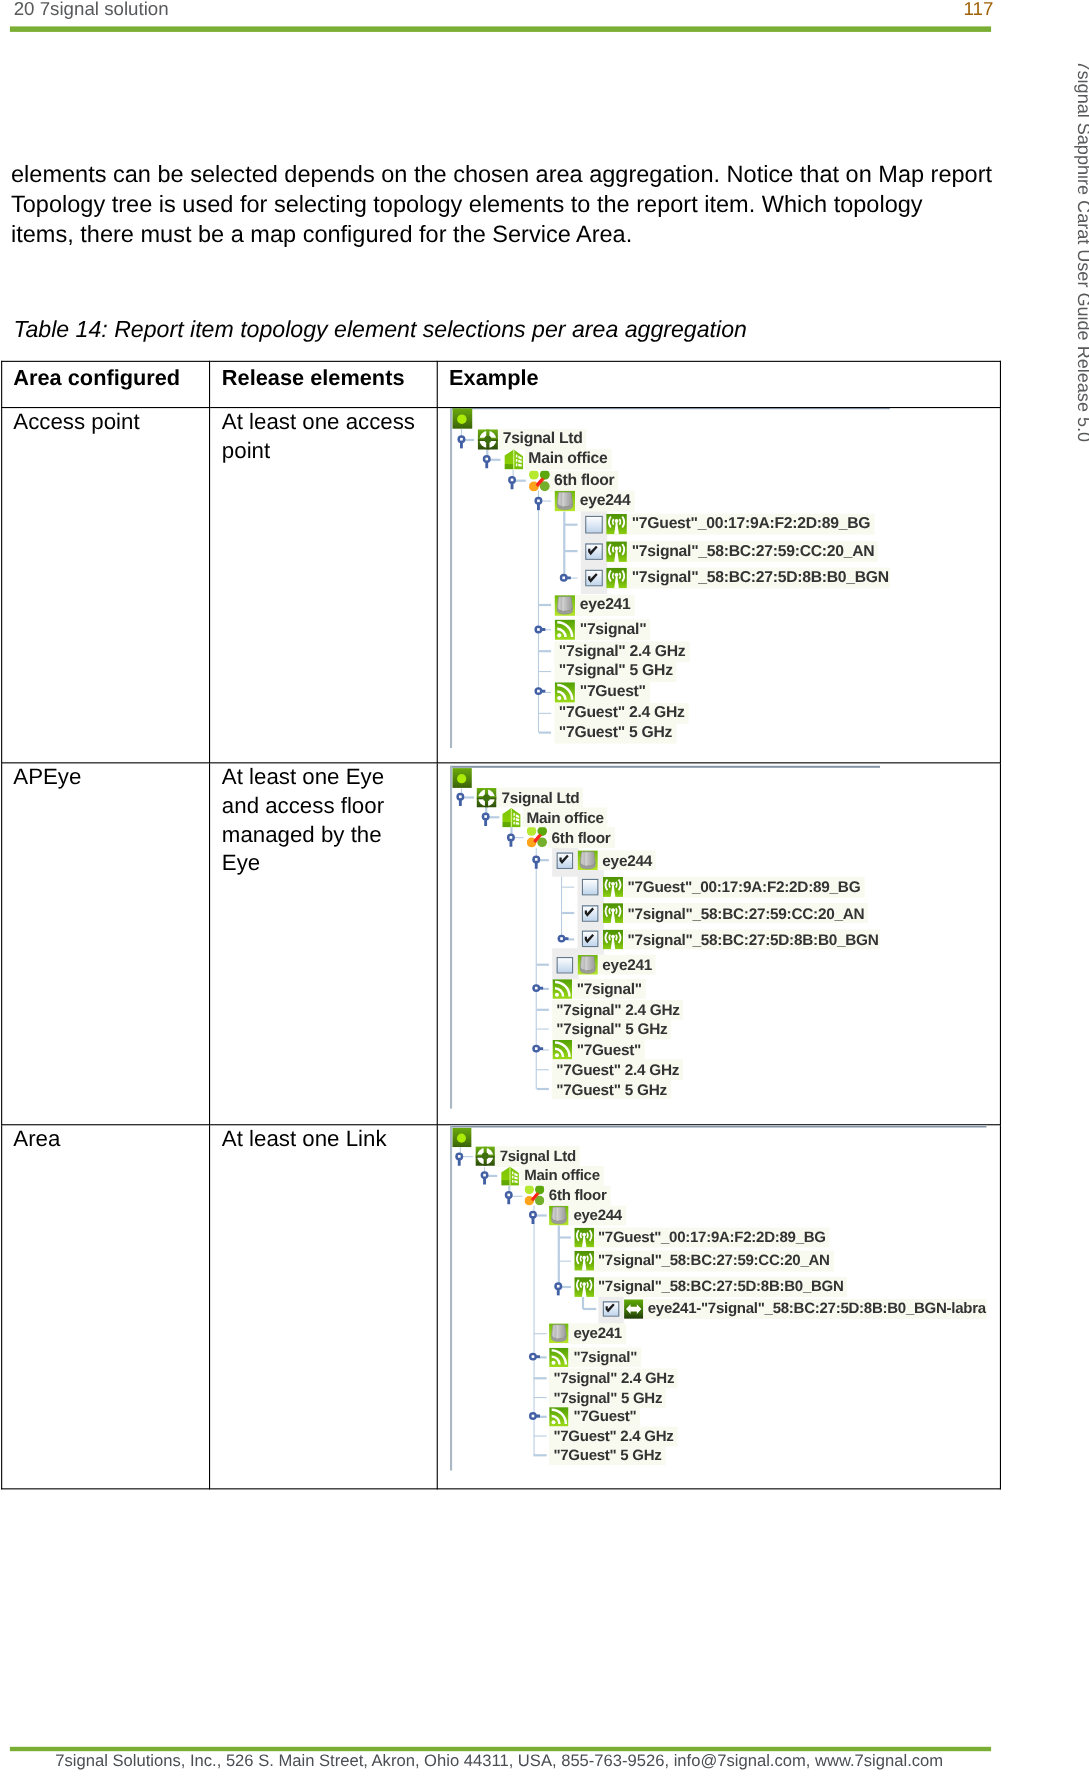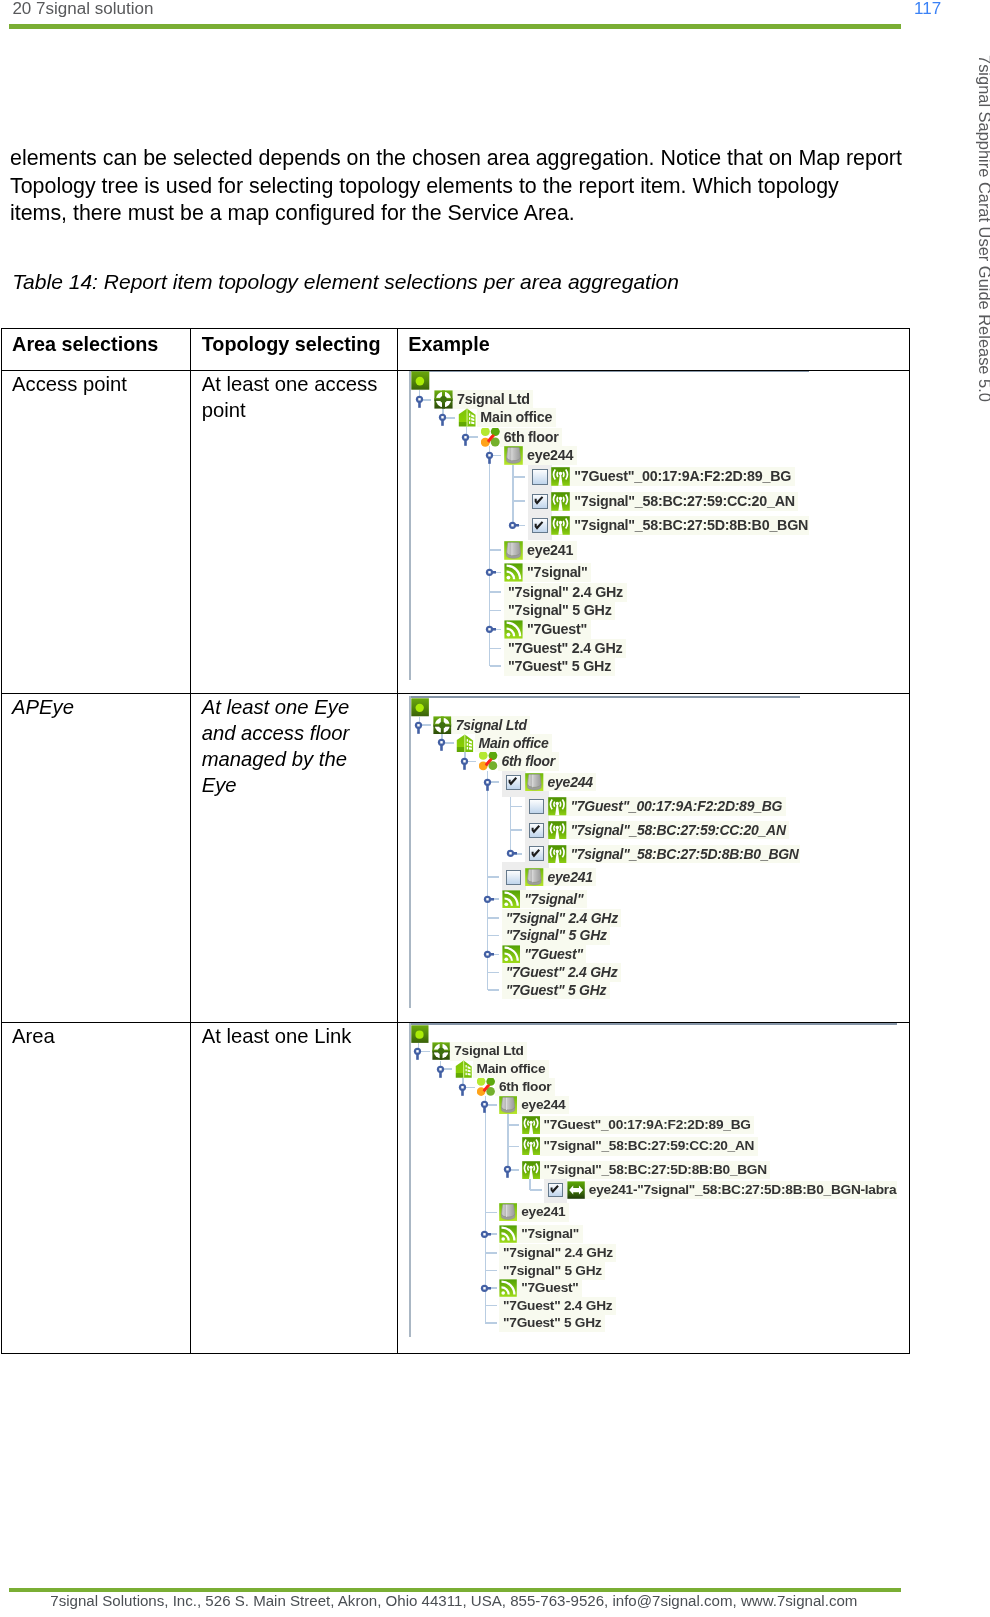--- a/index.html
+++ b/index.html
@@ -3,57 +3,57 @@
 <meta charset="utf-8">
 <title>7signal Sapphire Carat User Guide</title>
 <style>
   html,body{margin:0;padding:0;background:#ffffff;}
   body{width:990px;height:1617px;position:relative;overflow:hidden;
        font-family:"Liberation Sans",sans-serif;color:#000;}
   .page{position:absolute;left:0;top:0;width:990px;height:1617px;overflow:hidden;}
 
   
   #hdr-left{position:absolute;left:12.4px;top:-1.5px;font-size:17.02px;color:#58595b;white-space:nowrap;}
-  #hdr-page{position:absolute;left:914px;top:-1.5px;font-size:17.02px;color:#3b82f6;white-space:nowrap;text-align:center;}
+  #hdr-page{position:absolute;left:876px;top:-1.5px;font-size:17.02px;color:#a16207;white-space:nowrap;text-align:center;}
   #hdr-rule{position:absolute;left:9px;top:23.7px;width:892px;height:5.2px;background:#7aae34;}
 
   
   #ftr-rule{position:absolute;left:9px;top:1587.6px;width:892px;height:4.5px;background:#7aae34;}
   #ftr-text{position:absolute;left:50.3px;top:1591.5px;font-size:15.09px;color:#4b4f54;white-space:nowrap;}
 
   
   #side-title{position:absolute;left:994px;top:55px;font-size:16.43px;color:#58595b;white-space:nowrap;
               transform:rotate(90deg);transform-origin:0 0;}
 
   
   #para{position:absolute;left:10px;top:145.2px;width:900px;font-size:21.4px;line-height:27.4px;color:#000;}
 
   
-  #caption{position:absolute;left:12.2px;top:270px;font-size:21.04px;font-style:italic;color:#000;white-space:nowrap;}
+  #caption{position:absolute;left:12.2px;top:288px;font-size:21.04px;font-style:italic;color:#000;white-space:nowrap;}
 
   
   table{border-collapse:collapse;position:absolute;
         font-family:"Liberation Sans",sans-serif;}
   td,th{border:1.5px solid #000;vertical-align:top;font-weight:normal;text-align:left;
         white-space:nowrap;}
   #t-small{left:0.5px;top:54px;font-size:16.8px;}
   #t-small tr{height:46px;}
   #t-small td{line-height:22.1px;padding:0.8px 4px 2px 11.1px;}
   #t-small td.c1{width:285px;}
   #t-small td.c2{width:285px;}
   #t-main{left:0.5px;top:328px;font-size:20.25px;}
   #t-main td{line-height:25.9px;padding:1.2px 4px 2px 10.6px;}
   #t-main th{font-weight:bold;font-size:19.8px;line-height:25.9px;padding:2.6px 4px 2px 10.6px;}
   #t-main td.c1,#t-main th.c1{width:174px;}
   #t-main td.c2,#t-main th.c2{width:191px;}
   #t-main td.c3,#t-main th.c3{width:496.5px;}
   #t-main td.ex{padding:0;position:relative;overflow:hidden;}
   .rowh0{height:42px;}
   .rowh1{height:323px;}
-  .rowh2{height:329px;font-style:italic;}
+  .rowh2{height:329px;}
   .rowh3{height:331px;}
 
   
   .tree{position:absolute;background:#fff;box-sizing:border-box;
         font-family:"Liberation Sans",sans-serif;overflow:hidden;}
   .tree-edge-top{position:absolute;left:0;top:0;height:1.6px;background:#8494a6;}
   .tree-edge-left{position:absolute;left:0;top:0;width:1.6px;background:#aab7c4;}
   .tlbl{position:absolute;font-size:14.3px;font-weight:bold;color:#333333;
         background:#f8faef;line-height:19px;height:19px;letter-spacing:-0.25px;
         padding:0 3.5px 0 3.8px;text-align:center;}
@@ -85,22 +85,22 @@
     <div>elements can be selected depends on the chosen area aggregation. Notice that on Map report</div>
     <div>Topology tree is used for selecting topology elements to the report item. Which topology</div>
     <div>items, there must be a map configured for the Service Area.</div>
   </div>
   <div id="caption">Table 14: Report item topology element selections per area aggregation</div>
 
 
   <table id="t-main">
     <tbody>
         <tr class="rowh0">
-      <th class="c1">Area selections</th>
-      <th class="c2">Topology selecting</th>
+      <th class="c1">Area configured</th>
+      <th class="c2">Release elements</th>
       <th class="c3">Example</th>
     </tr>
     <tr class="rowh1">
       <td class="c1">Access point</td>
       <td class="c2">
         <div>At least one access</div>
         <div>point</div>
       </td>
       <td class="c3 ex">
         <div class="tree" style="left: 11.4px; top: -1px; width: 400px; height: 310px;">

